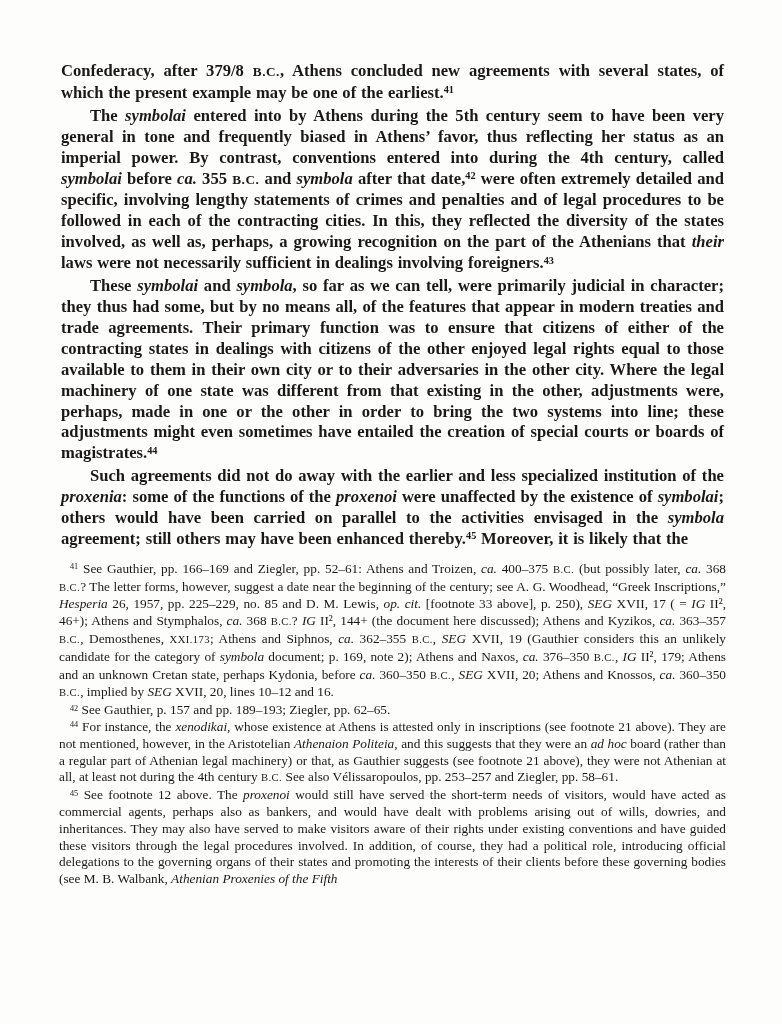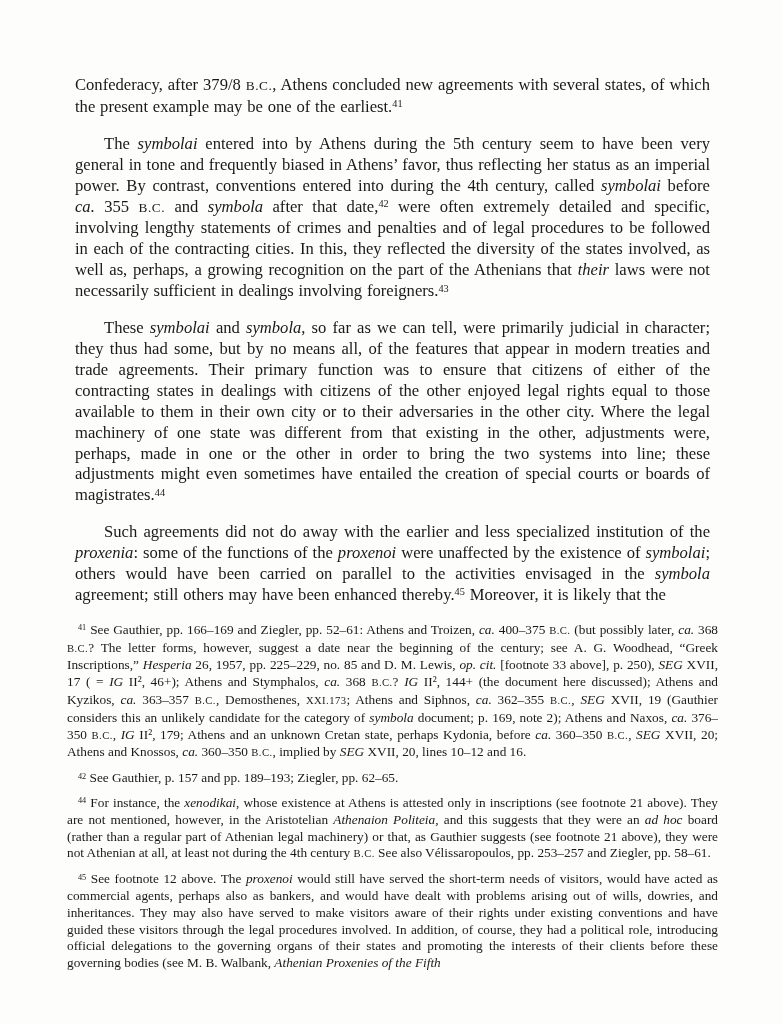--- a/index.html
+++ b/index.html
@@ -33,33 +33,34 @@
   .running-head {
     display: block;
     text-align: center;
     letter-spacing: 0.4px;
   }
   .article-body {
     font-size: 16.6px;
     line-height: 20.9px;
   }
   .body-para {
-    margin: 16px;
+    margin: 2px;
     text-align: justify;
     text-indent: 29px;
     word-spacing: 0.04em;
+    font-weight: bold;
   }
   .no-indent { text-indent: 0; }
   .footnotes {
     margin-top: 11px;
     font-size: 13.3px;
     line-height: 16.8px;
   }
   .footnote {
-    margin: 8px;
+    margin: 0;
     text-align: justify;
     text-indent: 11px;
   }
   .it { font-style: italic; }
   .sc { font-size: 0.8em; letter-spacing: 0.04em; }
   .sup {
     font-size: 0.62em;
     position: relative;
     top: -0.45em;
     line-height: 0;

